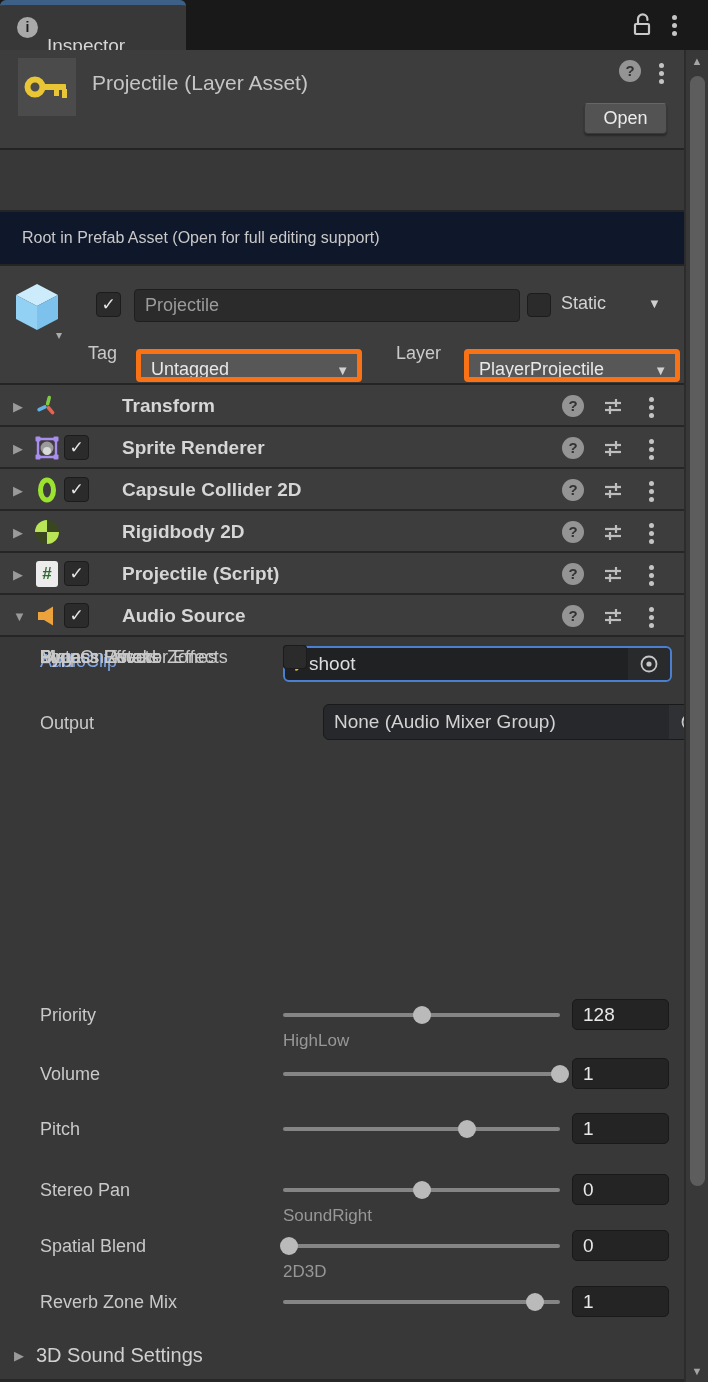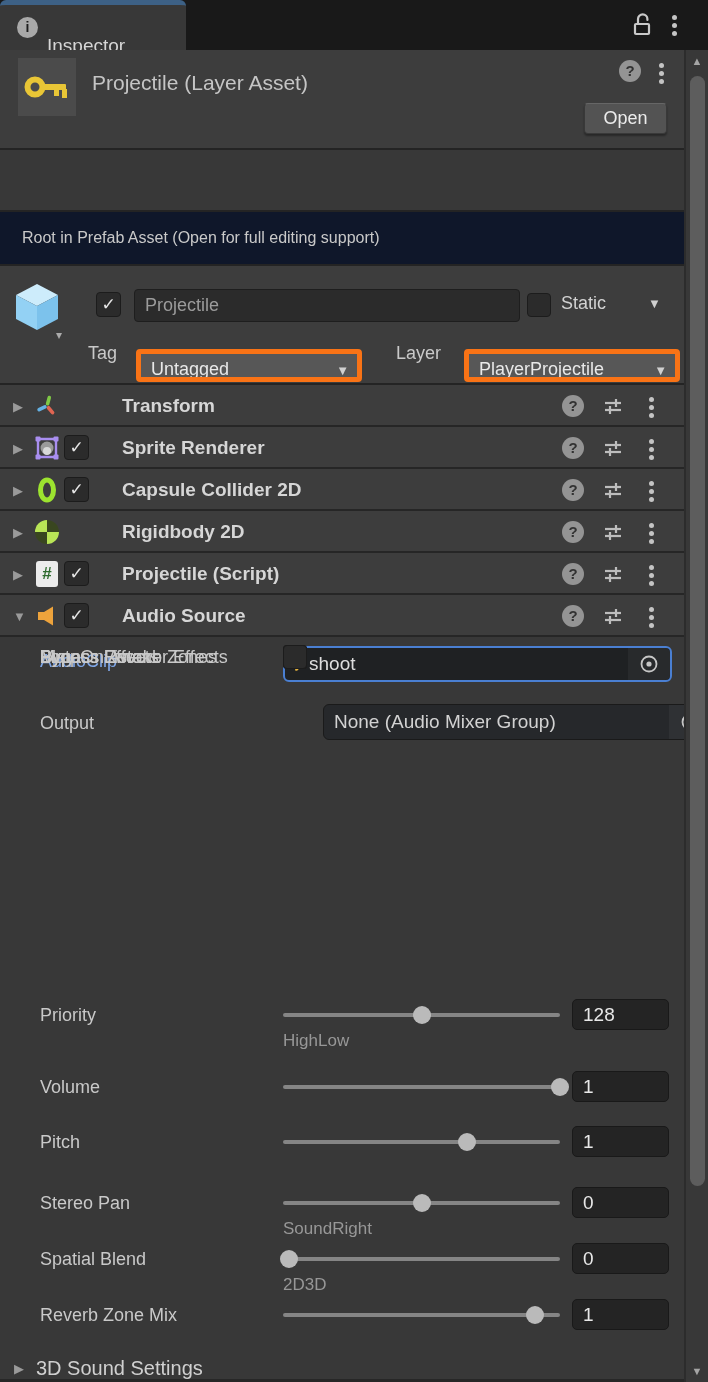--- a/index.html
+++ b/index.html
@@ -353,21 +353,21 @@
         </div>
         <input class="valfield" readonly="" value="128" style="">
       </div>
       <div class="subrow">
         <div class="subs">
             <span>High</span>
             <span>Low</span>
           </div>
       </div>
 
-      <div class="srow" style="margin-top:16px;">
+      <div class="srow" style="margin-top:3px;">
         <div class="alabel">Volume</div>
         <div class="trackzone">
           <div class="track"></div>
           <div class="handle" style="left: 100%;"></div>
         </div>
         <input class="valfield" readonly="" value="1" style="">
       </div>
 
       <div class="srow" style="margin-top:19px;">
         <div class="alabel">Pitch</div>

